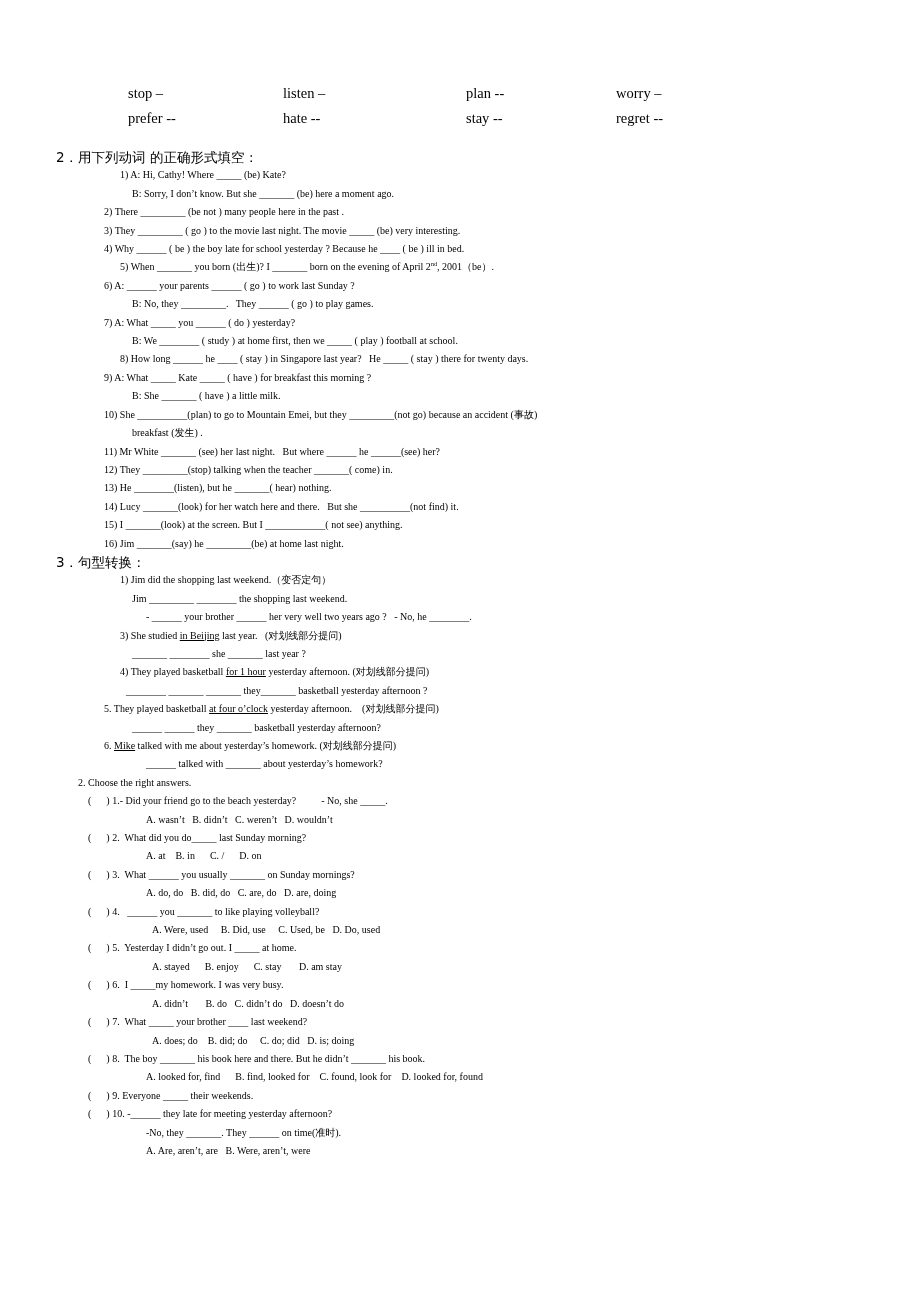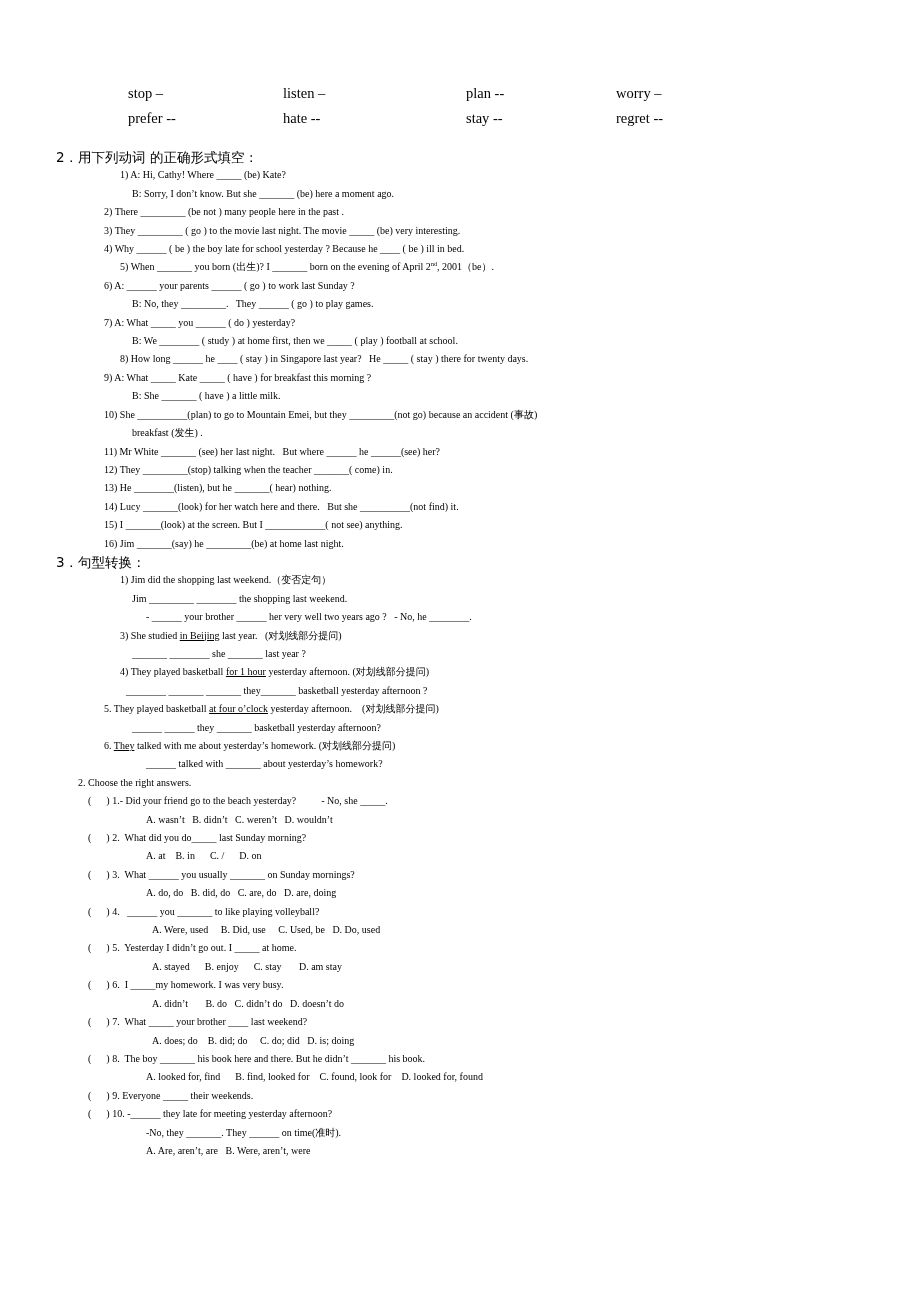--- a/index.html
+++ b/index.html
@@ -131,21 +131,21 @@
     <div class="ln sec-head cjk">3．句型转换：</div>
     <div class="ln i2">1) Jim did the shopping last weekend.（变否定句）</div>
     <div class="ln i3">Jim _________ ________ the shopping last weekend.</div>
     <div class="ln i4">- ______ your brother ______ her very well two years ago ?   - No, he ________.</div>
     <div class="ln i2"><span>3) She studied </span><u>in Beijing</u><span> last year.   (对划线部分提问)</span></div>
     <div class="ln i3">_______ ________ she _______ last year ?</div>
     <div class="ln i2"><span>4) They played basketball </span><u>for 1 hour</u><span> yesterday afternoon. (对划线部分提问)</span></div>
     <div class="ln i2b">________ _______ _______ they_______ basketball yesterday afternoon ?</div>
     <div class="ln i1b"><span>5. They played basketball </span><u>at four o’clock</u><span> yesterday afternoon.    (对划线部分提问)</span></div>
     <div class="ln i3">______ ______ they _______ basketball yesterday afternoon?</div>
-    <div class="ln i1b"><span>6. </span><u>They</u><span> talked with me about yesterday’s homework. (对划线部分提问)</span></div>
+    <div class="ln i1b"><span>6. </span><u>Mike</u><span> talked with me about yesterday’s homework. (对划线部分提问)</span></div>
     <div class="ln i4">______ talked with _______ about yesterday’s homework?</div>
 
     <div class="ln sec-head-5">2. Choose the right answers.</div>
 
     <div class="ln i11"><span>(      ) </span><span>1.</span><span>- Did your friend go to the beach yesterday?          - No, she _____.</span></div>
     <div class="ln i4">A. wasn’t   B. didn’t   C. weren’t   D. wouldn’t</div>
 
     <div class="ln i11"><span>(      ) </span><span>2.</span><span>  What did you do_____ last Sunday morning?</span></div>
     <div class="ln i4">A. at    B. in      C. /      D. on</div>
 

